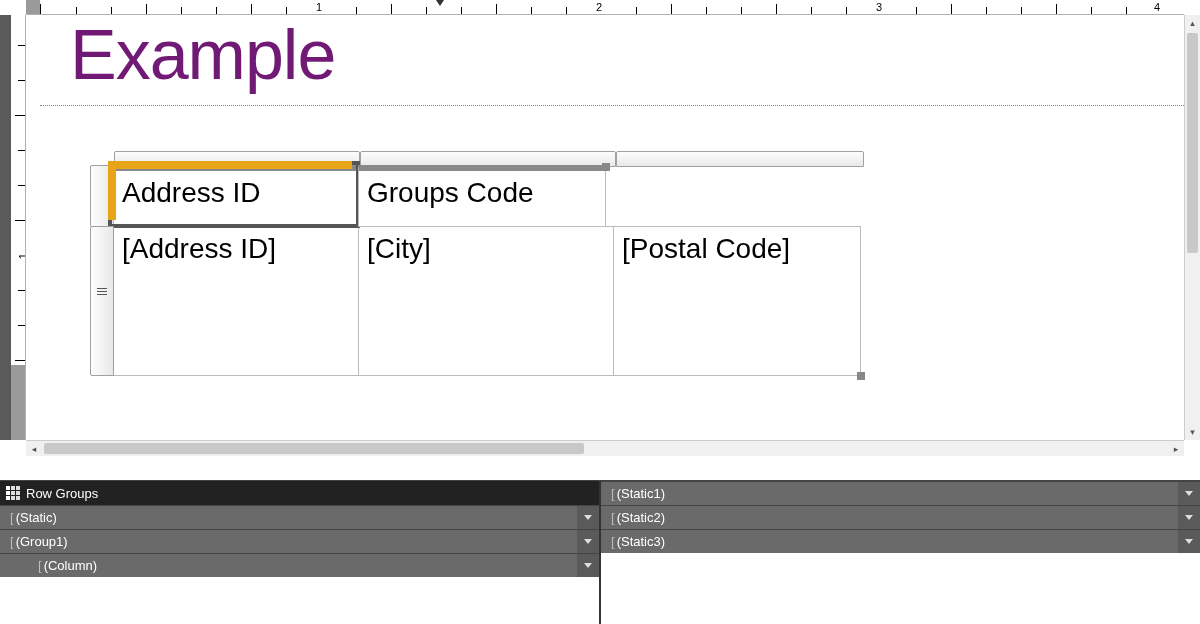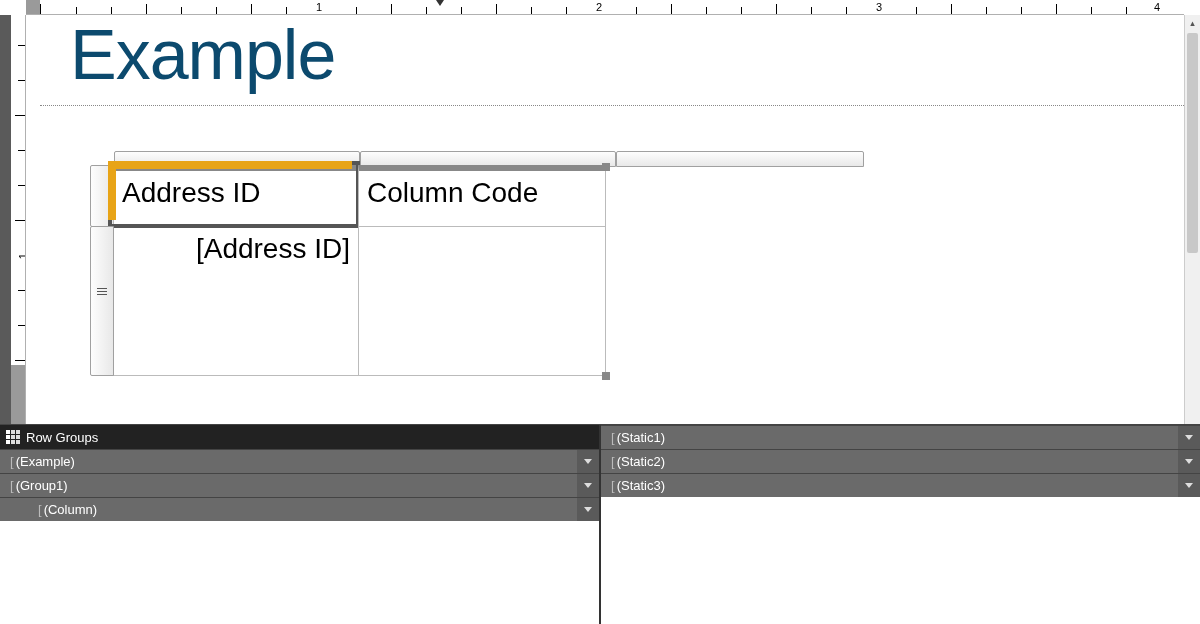--- a/index.html
+++ b/index.html
@@ -99,21 +99,21 @@
   .canvas {
     position: absolute;
     top: 15px; left: 40px; right: 16px; bottom: 184px;
     background: #fff;
     overflow: hidden;
   }
   .title {
     font-size: 70px;
     font-weight: 300;
     letter-spacing: -1px;
-    color: #0c4a6e;
+    color: #701a75;
     margin: 5px 0 0 30px;
     line-height: 1;
   }
   .dotted-sep {
     border-top: 1px dotted #888;
     margin: 15px 0 0 0;
   }
 
   
   .tablix-wrap {
@@ -158,21 +158,21 @@
     font-family: "Segoe UI", Arial, sans-serif;
     font-weight: 400;
     background: #fff;
     margin-left: -1px;
     margin-top: -1px;
   }
   .col-a { width: 246px; }
   .col-b { width: 256px; }
   .col-c { width: 248px; }
   .hdr { height: 62px; border-top: 6px solid #888; }
-  .dat { height: 150px; text-align: right; }
+  .dat { height: 150px; }
 
   
   .sel-cell {
     position: relative;
   }
   .sel-border {
     position: absolute;
     top: -10px; left: -6px; right: -2px; bottom: -2px;
     border: 4px solid #555;
     pointer-events: none;
@@ -233,21 +233,21 @@
   }
   .hscroll .lft{left:0;} .hscroll .rgt{right:0;}
   .hscroll .thumb{
     position:absolute; top:2px; bottom:2px;
     background:#c8c8c8; border-radius:2px;
   }
 
   
   .groups-panel {
     position:absolute;
-    left:0; right:0; bottom:0; height:200px;
+    left:0; right:0; bottom:0; height:144px;
     background:#4d7c0f;
     border-top:1px solid #444;
     display:flex;
   }
   .gcol { flex:1; display:flex; flex-direction:column; border-right:2px solid #333;}
   .gcol:last-child{border-right:none;}
   .ghdr {
     background:#222; color:#fff;
     height:24px; display:flex; align-items:center;
     padding:0 6px;
@@ -366,37 +366,41 @@
       <div class="col-handle col-c"></div>
     </div>
     
     <div class="tablix-row">
       <div class="row-handle" style="height:62px"></div>
       <div class="cell hdr col-a sel-cell">
         <span>Address ID</span>
         <div class="sel-border"></div>
       </div>
       <div class="cell hdr col-c" style="position:relative">
-        <span>Column Code</span>
+        <span>Groups Code</span>
         <div class="resize-nub" style="top:-8px;bottom:auto"></div>
       </div>
     </div>
     
     <div class="tablix-row">
       <div class="row-handle" style="height:150px">
         <div class="row-lines">
             <span></span>
             <span></span>
             <span></span>
           </div>
       </div>
       <div class="cell dat col-a">
         <span>[Address ID]</span>
       </div>
+      <div class="cell dat col-b">
+        <span>[City]</span>
+      </div>
       <div class="cell dat col-c" style="position:relative">
+        <span>[Postal Code]</span>
         <div class="resize-nub"></div>
       </div>
     </div>
   </div>
 </div>
 
 <div class="vscroll">
   <div class="up">▴</div>
   <div class="thumb" style="top:18px;height:220px"></div>
   <div class="down">▾</div>
@@ -419,21 +423,21 @@
           <span></span>
           <span></span>
           <span></span>
           <span></span>
           <span></span>
         </span>
       <span>Row Groups</span>
     </div>
     <div class="grow indent-0">
       <span class="bracket">[</span>
-      <span>(Example)</span>
+      <span>(Static)</span>
       <div class="dd"></div>
     </div>
     <div class="grow indent-1">
       <span class="bracket">[</span>
       <span>(Group1)</span>
       <div class="dd"></div>
     </div>
     <div class="grow indent-2">
       <span class="bracket">[</span>
       <span>(Column)</span>

